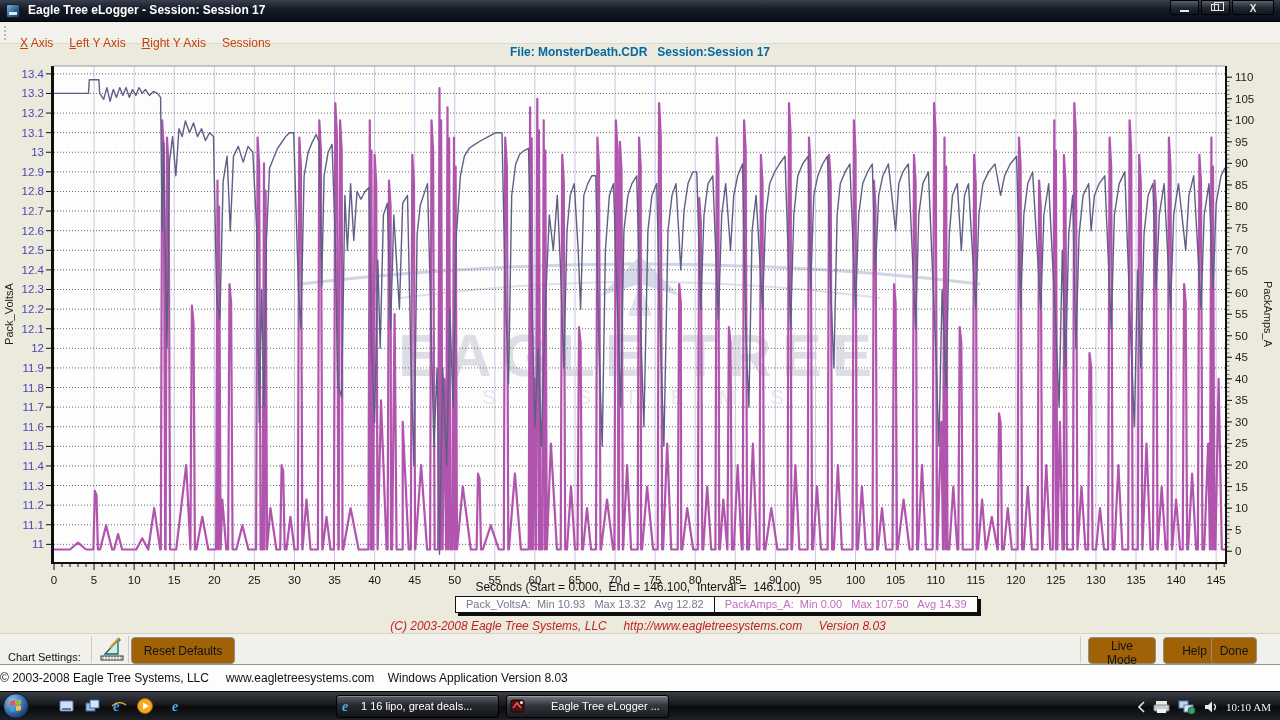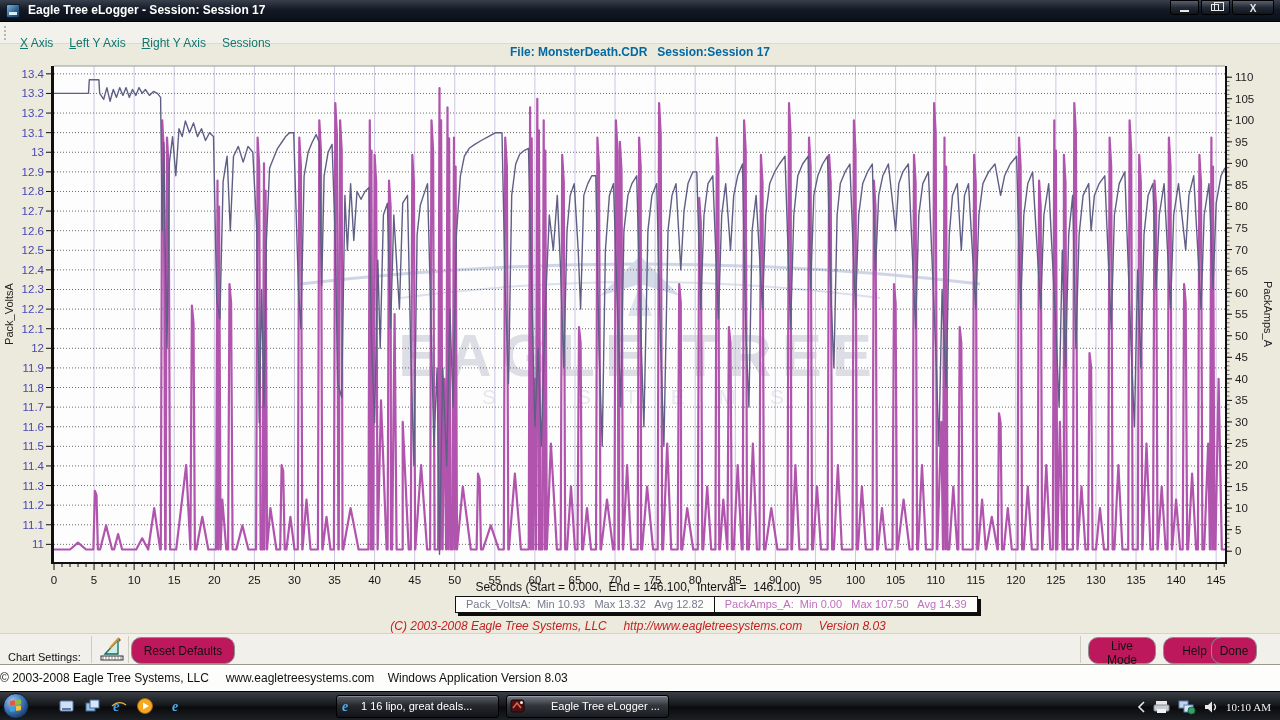--- a/index.html
+++ b/index.html
@@ -21,21 +21,21 @@
   .win-btn.close{width:42px;}
   .glyph-min{position:absolute;left:9px;top:9px;width:9px;height:2px;background:#e8e8e8;}
   .glyph-restore{position:absolute;left:9px;top:3px;width:8px;height:7px;border:1px solid #e8e8e8;background:transparent;}
   .glyph-restore:after{content:"";position:absolute;left:2px;top:-3px;width:8px;height:7px;border:1px solid #e8e8e8;}
   .glyph-x{position:absolute;left:0;top:1px;width:100%;text-align:center;font-size:10px;font-weight:bold;line-height:13px;}
 
   
   .menubar{position:absolute;left:0;top:22px;width:1280px;height:22px;background:#f2f1ec;
     border-bottom:1px solid #dcd9cf;display:flex;align-items:center;}
   .menugrip{width:4px;height:14px;border-left:2px dotted #b9b6ab;margin:0 4px 0 4px;}
-  .menu-item{padding:12px 8px;font-size:12px;color:#0f766e;height:22px;line-height:21px;cursor:default;white-space:pre;}
+  .menu-item{padding:12px 8px;font-size:12px;color:#c2410c;height:22px;line-height:21px;cursor:default;white-space:pre;}
   .menu-item u{text-decoration:underline;}
 
   
   .chart-file-line{position:absolute;left:0;top:45px;width:1280px;text-align:center;
     font-size:12px;font-weight:bold;color:#0369a1;white-space:pre;z-index:5;}
 
   
   #chart-svg{position:absolute;left:0;top:44px;width:1280px;height:540px;}
 
   .xaxis-title{position:absolute;left:0;top:580px;width:1276px;text-align:center;
@@ -50,22 +50,22 @@
 
   .copyright-line{position:absolute;left:0;top:619px;width:1276px;text-align:center;
     font-size:12px;font-style:italic;color:#c32222;white-space:pre;z-index:5;}
 
   
   .toolbar{position:absolute;left:0;top:633px;width:1280px;height:31px;background:#f1f0ea;
     border-top:1px solid #d6d3c8;}
   .cs-label{position:absolute;left:8px;top:8px;font-size:11px;color:#111;margin-top:9px;}
   .cs-icon{position:absolute;left:97px;top:3px;width:30px;height:25px;cursor:pointer;}
   .tb-sep{position:absolute;top:2px;width:1px;height:27px;background:#cfccc0;}
-  .btn{position:absolute;top:3px;height:27px;background:#be185d;border:1px solid #8e8e8e;
-    border-radius:10px;font-size:12px;color:#111;text-align:center;cursor:pointer;
+  .btn{position:absolute;top:3px;height:27px;background:#a16207;border:1px solid #8e8e8e;
+    border-radius:4px;font-size:12px;color:#111;text-align:center;cursor:pointer;
     font-family:"Liberation Sans",sans-serif;}
   .btn-reset{left:131px;width:104px;}
   .btn-live{left:1088px;width:68px;}
   .btn-help{left:1163px;width:63px;}
   .btn-done{left:1211px;width:46px;}
 
   
   .statusbar{position:absolute;left:0;top:664px;width:1280px;height:27px;background:#fdfdfb;
     border-top:1px solid #9a988e;font-size:12px;color:#111;line-height:26px;white-space:pre;}
 

